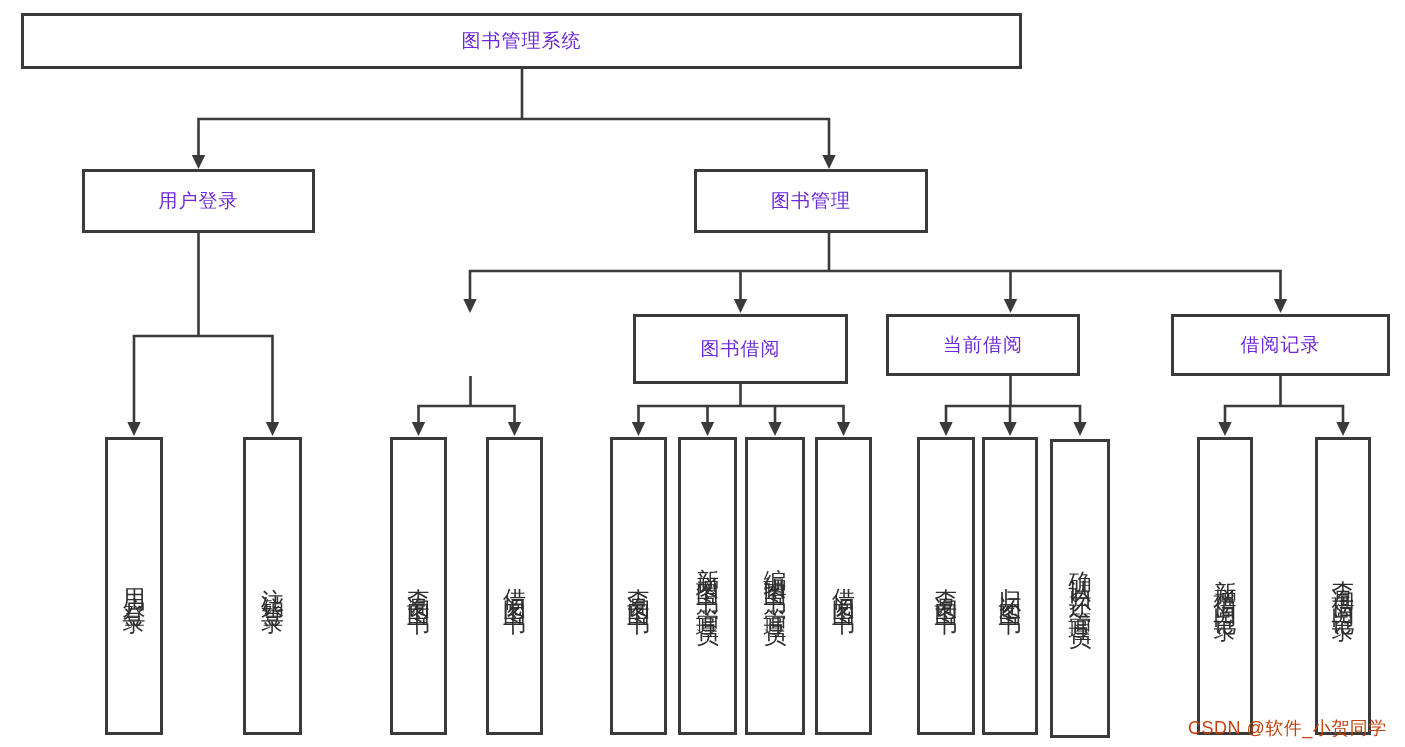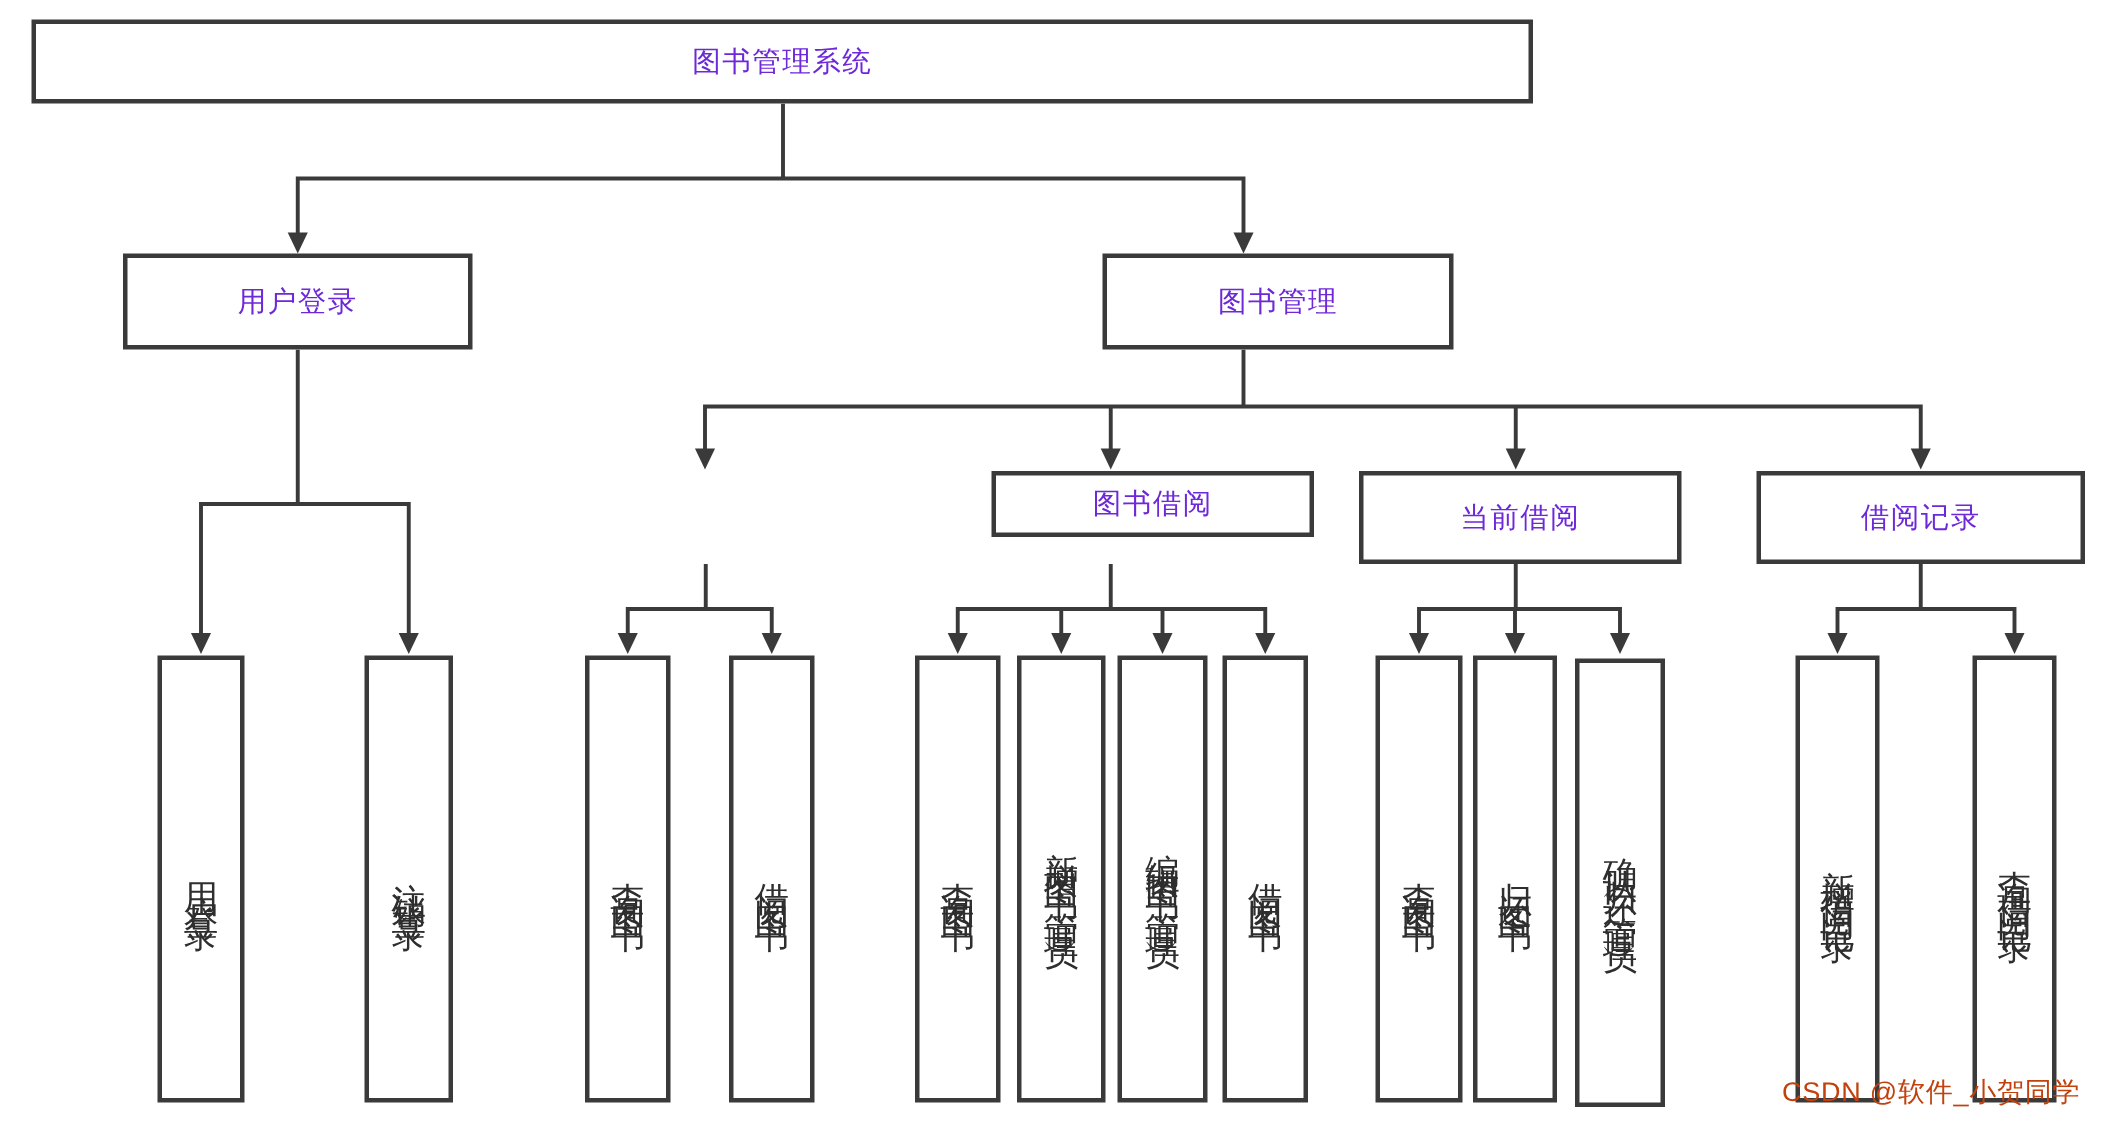--- a/index.html
+++ b/index.html
@@ -70,28 +70,28 @@
     </g>
   </svg>
 
   <div class="node" style="left:21px;top:13px;width:1001px;height:56px;">
     <span class="hlabel">图书管理系统</span>
   </div>
 
   <div class="node" style="left:82px;top:169px;width:233px;height:64px;">
     <span class="hlabel">用户登录</span>
   </div>
-  <div class="node" style="left:735px;top:169px;width:234px;height:64px;">
+  <div class="node" style="left:694px;top:169px;width:234px;height:64px;">
     <span class="hlabel">图书管理</span>
   </div>
 
-  <div class="node" style="left:633px;top:314px;width:215px;height:44px;margin-left:28px;">
+  <div class="node" style="left:633px;top:314px;width:215px;height:70px;">
     <span class="hlabel">图书借阅</span>
   </div>
-  <div class="node" style="left:906px;top:314px;width:215px;height:62px;font-family:Liberation Serif, serif;">
+  <div class="node" style="left:886px;top:314px;width:194px;height:62px;font-family:Liberation Serif, serif;">
     <span class="hlabel">当前借阅</span>
   </div>
   <div class="node" style="left:1171px;top:314px;width:219px;height:62px;">
     <span class="hlabel">借阅记录</span>
   </div>
 
   <div class="node" style="left:105px;top:437px;width:58px;height:298px;">
     <span class="vlabel">用户登录</span>
   </div>
   <div class="node" style="left:243px;top:437px;width:59px;height:298px;">

